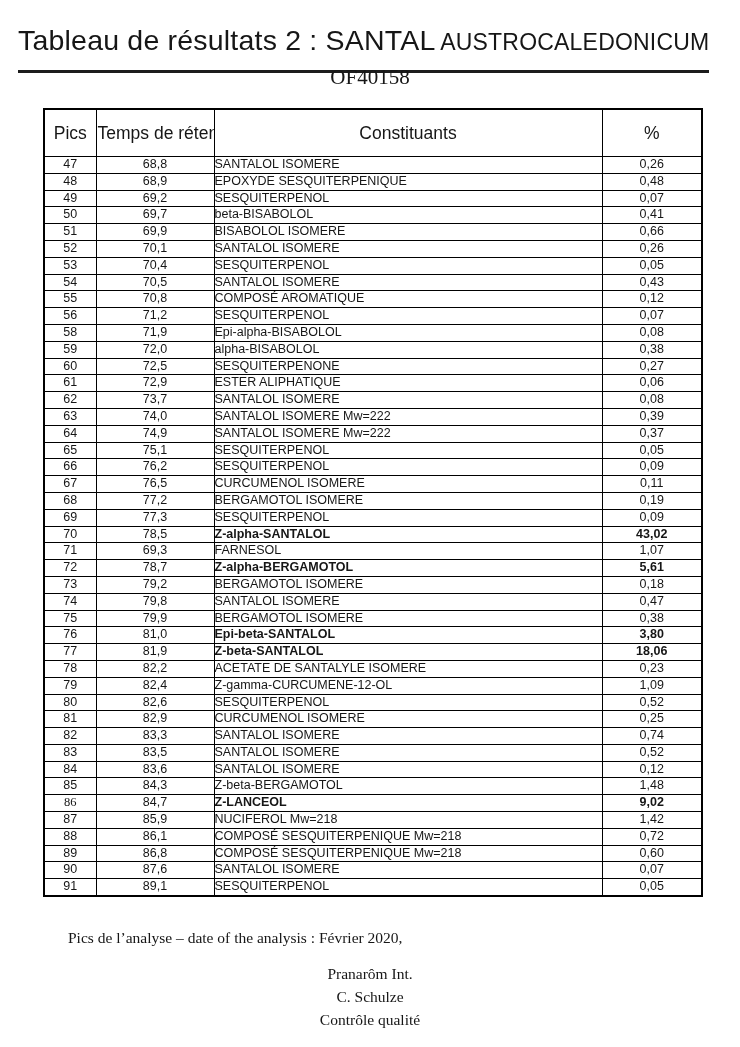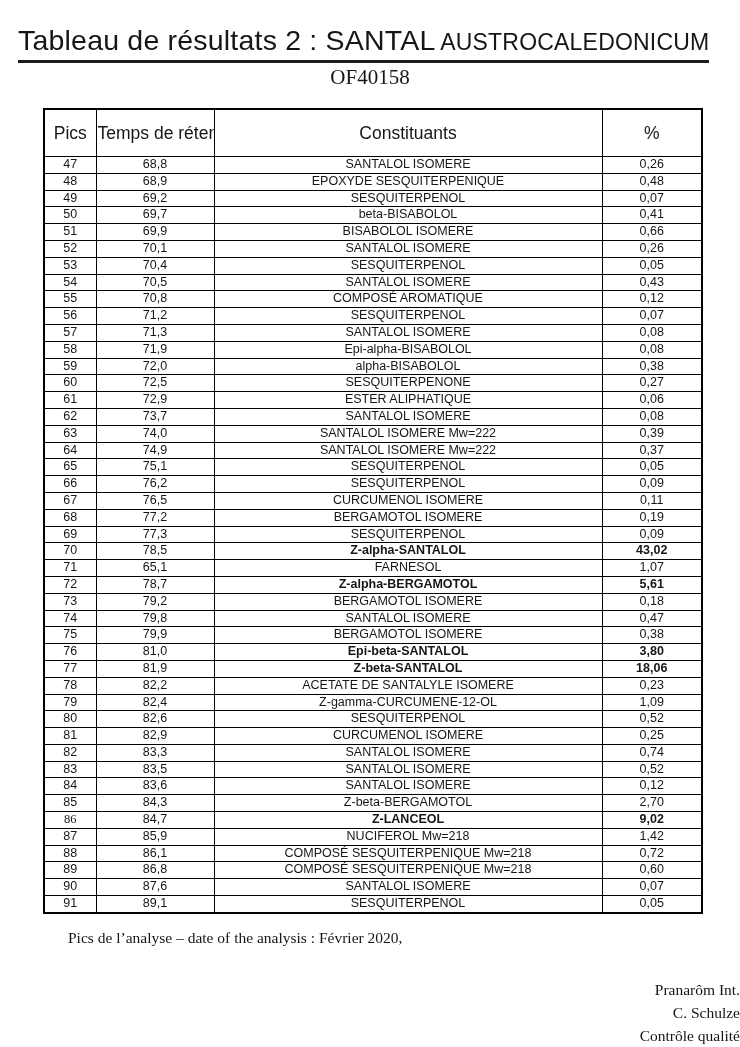--- a/index.html
+++ b/index.html
@@ -9,21 +9,21 @@
     background:#ffffff;
     color:#161616;
     font-family:"Liberation Sans", sans-serif;
     overflow:hidden;
   }
   
   .title{
     position:absolute;left:18px;top:24px;
     white-space:nowrap;
     border-bottom:3px solid #1c1c1c;
-    padding-bottom:3px;
+    padding-bottom:13px;
     letter-spacing:0.2px;
   }
   .t-main{font-size:28.5px;}
   .t-suffix{font-size:23px;}
   .reference{
     position:absolute;left:0;top:65px;width:100%;
     text-align:center;
     font-family:"Liberation Serif", serif;
     font-size:21px;
   }
@@ -52,44 +52,43 @@
   col.w-rt{width:118px;}
   col.w-name{width:388px;}
   col.w-pct{width:100px;}
   table.results td{
     height:15.8px;
     line-height:15.8px;
     font-size:12.5px;
     padding:0;
   }
   td.c-pic, td.c-rt, td.c-pct{text-align:center;}
-  td.c-name{text-align:center;padding-left:4px;position:relative;}
+  td.c-name{text-align:left;padding-left:4px;position:relative;}
   td.bold{font-weight:bold;margin-top:32px;}
   td.serif-pic{font-family:"Liberation Serif", serif;font-size:12.5px;}
   .ann{
     position:absolute;
     left:48%;top:16px;
     color:var(--ann-blue,#29ABE2);
     font-size:11.5px;
     font-weight:normal;
     letter-spacing:0.3px;
   }
   
   .date-line{
     position:absolute;left:68px;top:929px;
     font-family:"Liberation Serif", serif;
     font-size:15.5px;
   }
   .signature{
     position:absolute;left:0;top:962px;width:100%;
-    text-align:right;
+    text-align:center;
     font-family:"Liberation Serif", serif;
     font-size:15.5px;
     line-height:23px;
-    margin-top:16px;
   }
 </style>
 </head>
 <body>
 
 <div class="page">
 
   <div class="title">
     <span class="t-main">Tableau de résultats 2 : SANTAL</span>
     <span class="t-suffix">AUSTROCALEDONICUM</span>
@@ -167,26 +166,20 @@
           <td class="c-name">COMPOSÉ AROMATIQUE</td>
           <td class="c-pct">0,12</td>
         </tr>
         <tr>
           <td class="c-pic">56</td>
           <td class="c-rt">71,2</td>
           <td class="c-name">SESQUITERPENOL</td>
           <td class="c-pct">0,07</td>
         </tr>
         <tr>
-          <td class="c-pic">57</td>
-          <td class="c-rt">71,3</td>
-          <td class="c-name">SANTALOL ISOMERE</td>
-          <td class="c-pct">0,08</td>
-        </tr>
-        <tr>
           <td class="c-pic">58</td>
           <td class="c-rt">71,9</td>
           <td class="c-name">Epi-alpha-BISABOLOL</td>
           <td class="c-pct">0,08</td>
         </tr>
         <tr>
           <td class="c-pic">59</td>
           <td class="c-rt">72,0</td>
           <td class="c-name">alpha-BISABOLOL</td>
           <td class="c-pct">0,38</td>
@@ -252,21 +245,21 @@
           <td class="c-pct">0,09</td>
         </tr>
         <tr>
           <td class="c-pic">70</td>
           <td class="c-rt">78,5</td>
           <td class="c-name bold">Z-alpha-SANTALOL<span class="ann">Alpha-檀香醇</span></td>
           <td class="c-pct bold">43,02</td>
         </tr>
         <tr>
           <td class="c-pic">71</td>
-          <td class="c-rt">65,1</td>
+          <td class="c-rt">69,3</td>
           <td class="c-name">FARNESOL</td>
           <td class="c-pct">1,07</td>
         </tr>
         <tr>
           <td class="c-pic">72</td>
           <td class="c-rt">78,7</td>
           <td class="c-name bold">Z-alpha-BERGAMOTOL<span class="ann">Alpha-佛手柑醇</span></td>
           <td class="c-pct bold">5,61</td>
         </tr>
         <tr>
@@ -338,21 +331,21 @@
         <tr>
           <td class="c-pic">84</td>
           <td class="c-rt">83,6</td>
           <td class="c-name">SANTALOL ISOMERE</td>
           <td class="c-pct">0,12</td>
         </tr>
         <tr>
           <td class="c-pic">85</td>
           <td class="c-rt">84,3</td>
           <td class="c-name">Z-beta-BERGAMOTOL</td>
-          <td class="c-pct">2,70</td>
+          <td class="c-pct">1,48</td>
         </tr>
         <tr>
           <td class="c-pic serif-pic">86</td>
           <td class="c-rt">84,7</td>
           <td class="c-name bold">Z-LANCEOL</td>
           <td class="c-pct bold">9,02</td>
         </tr>
         <tr>
           <td class="c-pic">87</td>
           <td class="c-rt">85,9</td>

